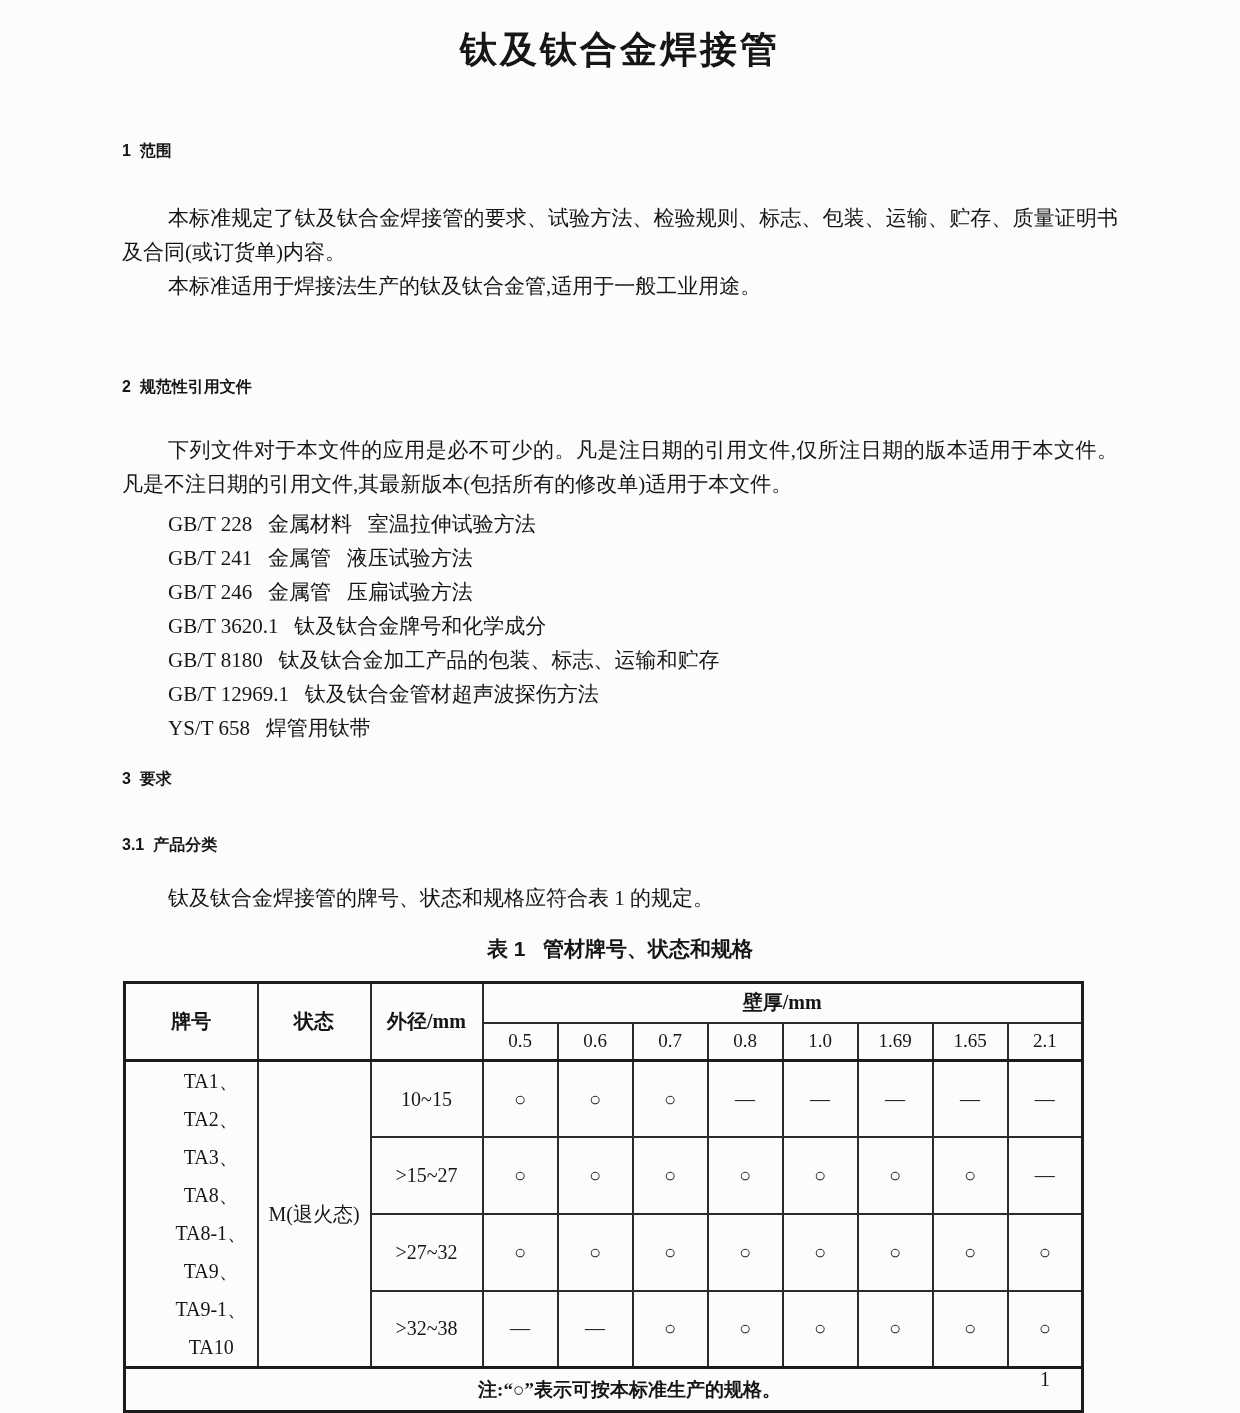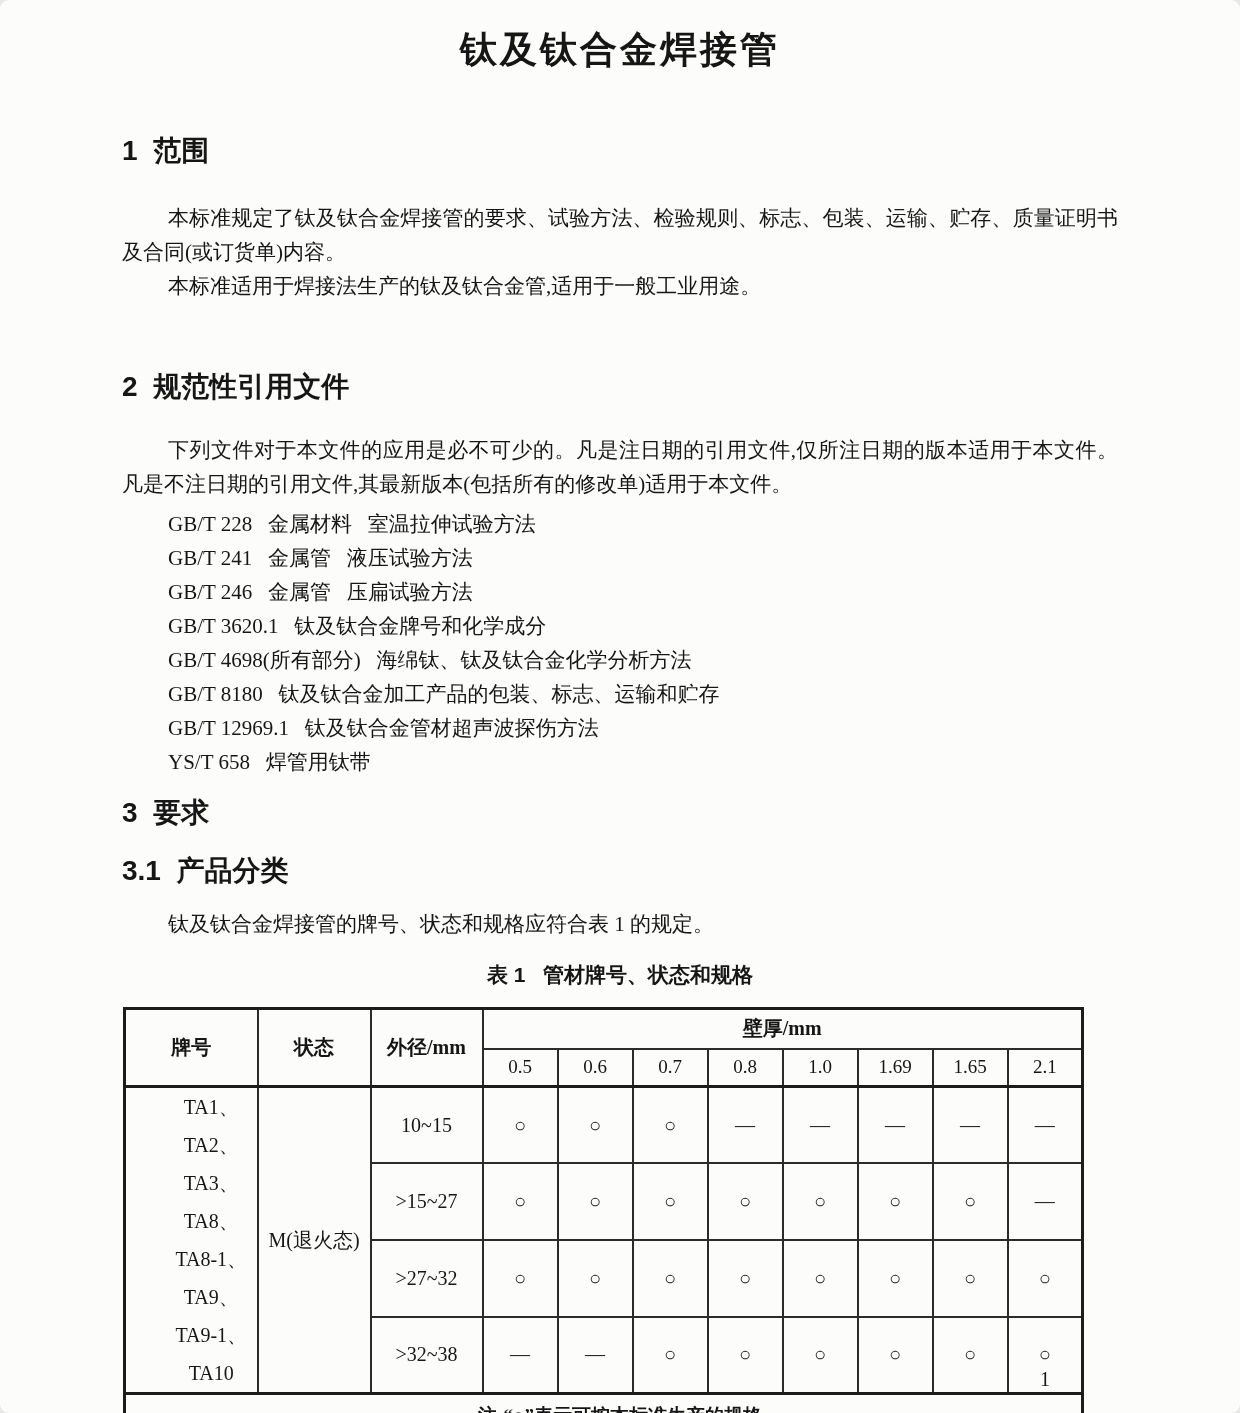--- a/index.html
+++ b/index.html
@@ -6,45 +6,44 @@
   html, body { background: #e8e8e6; }
   .page {
     position: relative;
     width: 1240px;
     height: 1413px;
     margin: 0 auto;
     background: #fcfcfa;
     color: #161616;
     font-family: "Liberation Serif", "DejaVu Serif", serif;
     overflow: hidden;
-    border-radius: 9px;
   }
   .content { padding: 27px 122px 0 122px; }
 
   .doc-title {
     text-align: center;
     font-family: "Liberation Sans", "DejaVu Sans", sans-serif;
     font-weight: 700;
     font-size: 37px;
     line-height: 46px;
     letter-spacing: 3px;
     white-space: pre-wrap;
   }
 
   .h-sec {
     font-family: "Liberation Sans", "DejaVu Sans", sans-serif;
     font-weight: 700;
-    font-size: 28px;
+    font-size: 16px;
     line-height: 28px;
     white-space: pre-wrap;
   }
   .h1a { margin-top: 64px; }   
   .h2a { margin-top: 70px; }   
   .h3a { margin-top: 20px; }   
-  .h31 { margin-top: 30px; }   
+  .h31 { margin-top: 38px; }   
   .h32 { margin-top: 30px; }   
 
   .para {
     font-size: 21px;
     line-height: 34px;
     text-indent: 46px;
     text-align: justify;
     white-space: pre-wrap;
   }
   .p-scope1 { margin-top: 36px; }
@@ -125,21 +124,20 @@
     <p class="para p-scope2">本标准适用于焊接法生产的钛及钛合金管,适用于一般工业用途。</p>
 
     <div class="h-sec h2a">2  规范性引用文件</div>
     <p class="para p-refintro">下列文件对于本文件的应用是必不可少的。凡是注日期的引用文件,仅所注日期的版本适用于本文件。凡是不注日期的引用文件,其最新版本(包括所有的修改单)适用于本文件。</p>
 
     <div class="refs">
       <div class="ref">GB/T 228   金属材料   室温拉伸试验方法</div>
       <div class="ref">GB/T 241   金属管   液压试验方法</div>
       <div class="ref">GB/T 246   金属管   压扁试验方法</div>
       <div class="ref">GB/T 3620.1   钛及钛合金牌号和化学成分</div>
-      <div class="ref">GB/T 4698(所有部分)   海绵钛、钛及钛合金化学分析方法</div>
       <div class="ref">GB/T 8180   钛及钛合金加工产品的包装、标志、运输和贮存</div>
       <div class="ref">GB/T 12969.1   钛及钛合金管材超声波探伤方法</div>
       <div class="ref">YS/T 658   焊管用钛带</div>
     </div>
 
     <div class="h-sec h3a">3  要求</div>
     <div class="h-sec h31">3.1  产品分类</div>
     <p class="para p-class">钛及钛合金焊接管的牌号、状态和规格应符合表 1 的规定。</p>
 
     <div class="tbl-caption">表 1   管材牌号、状态和规格</div>

